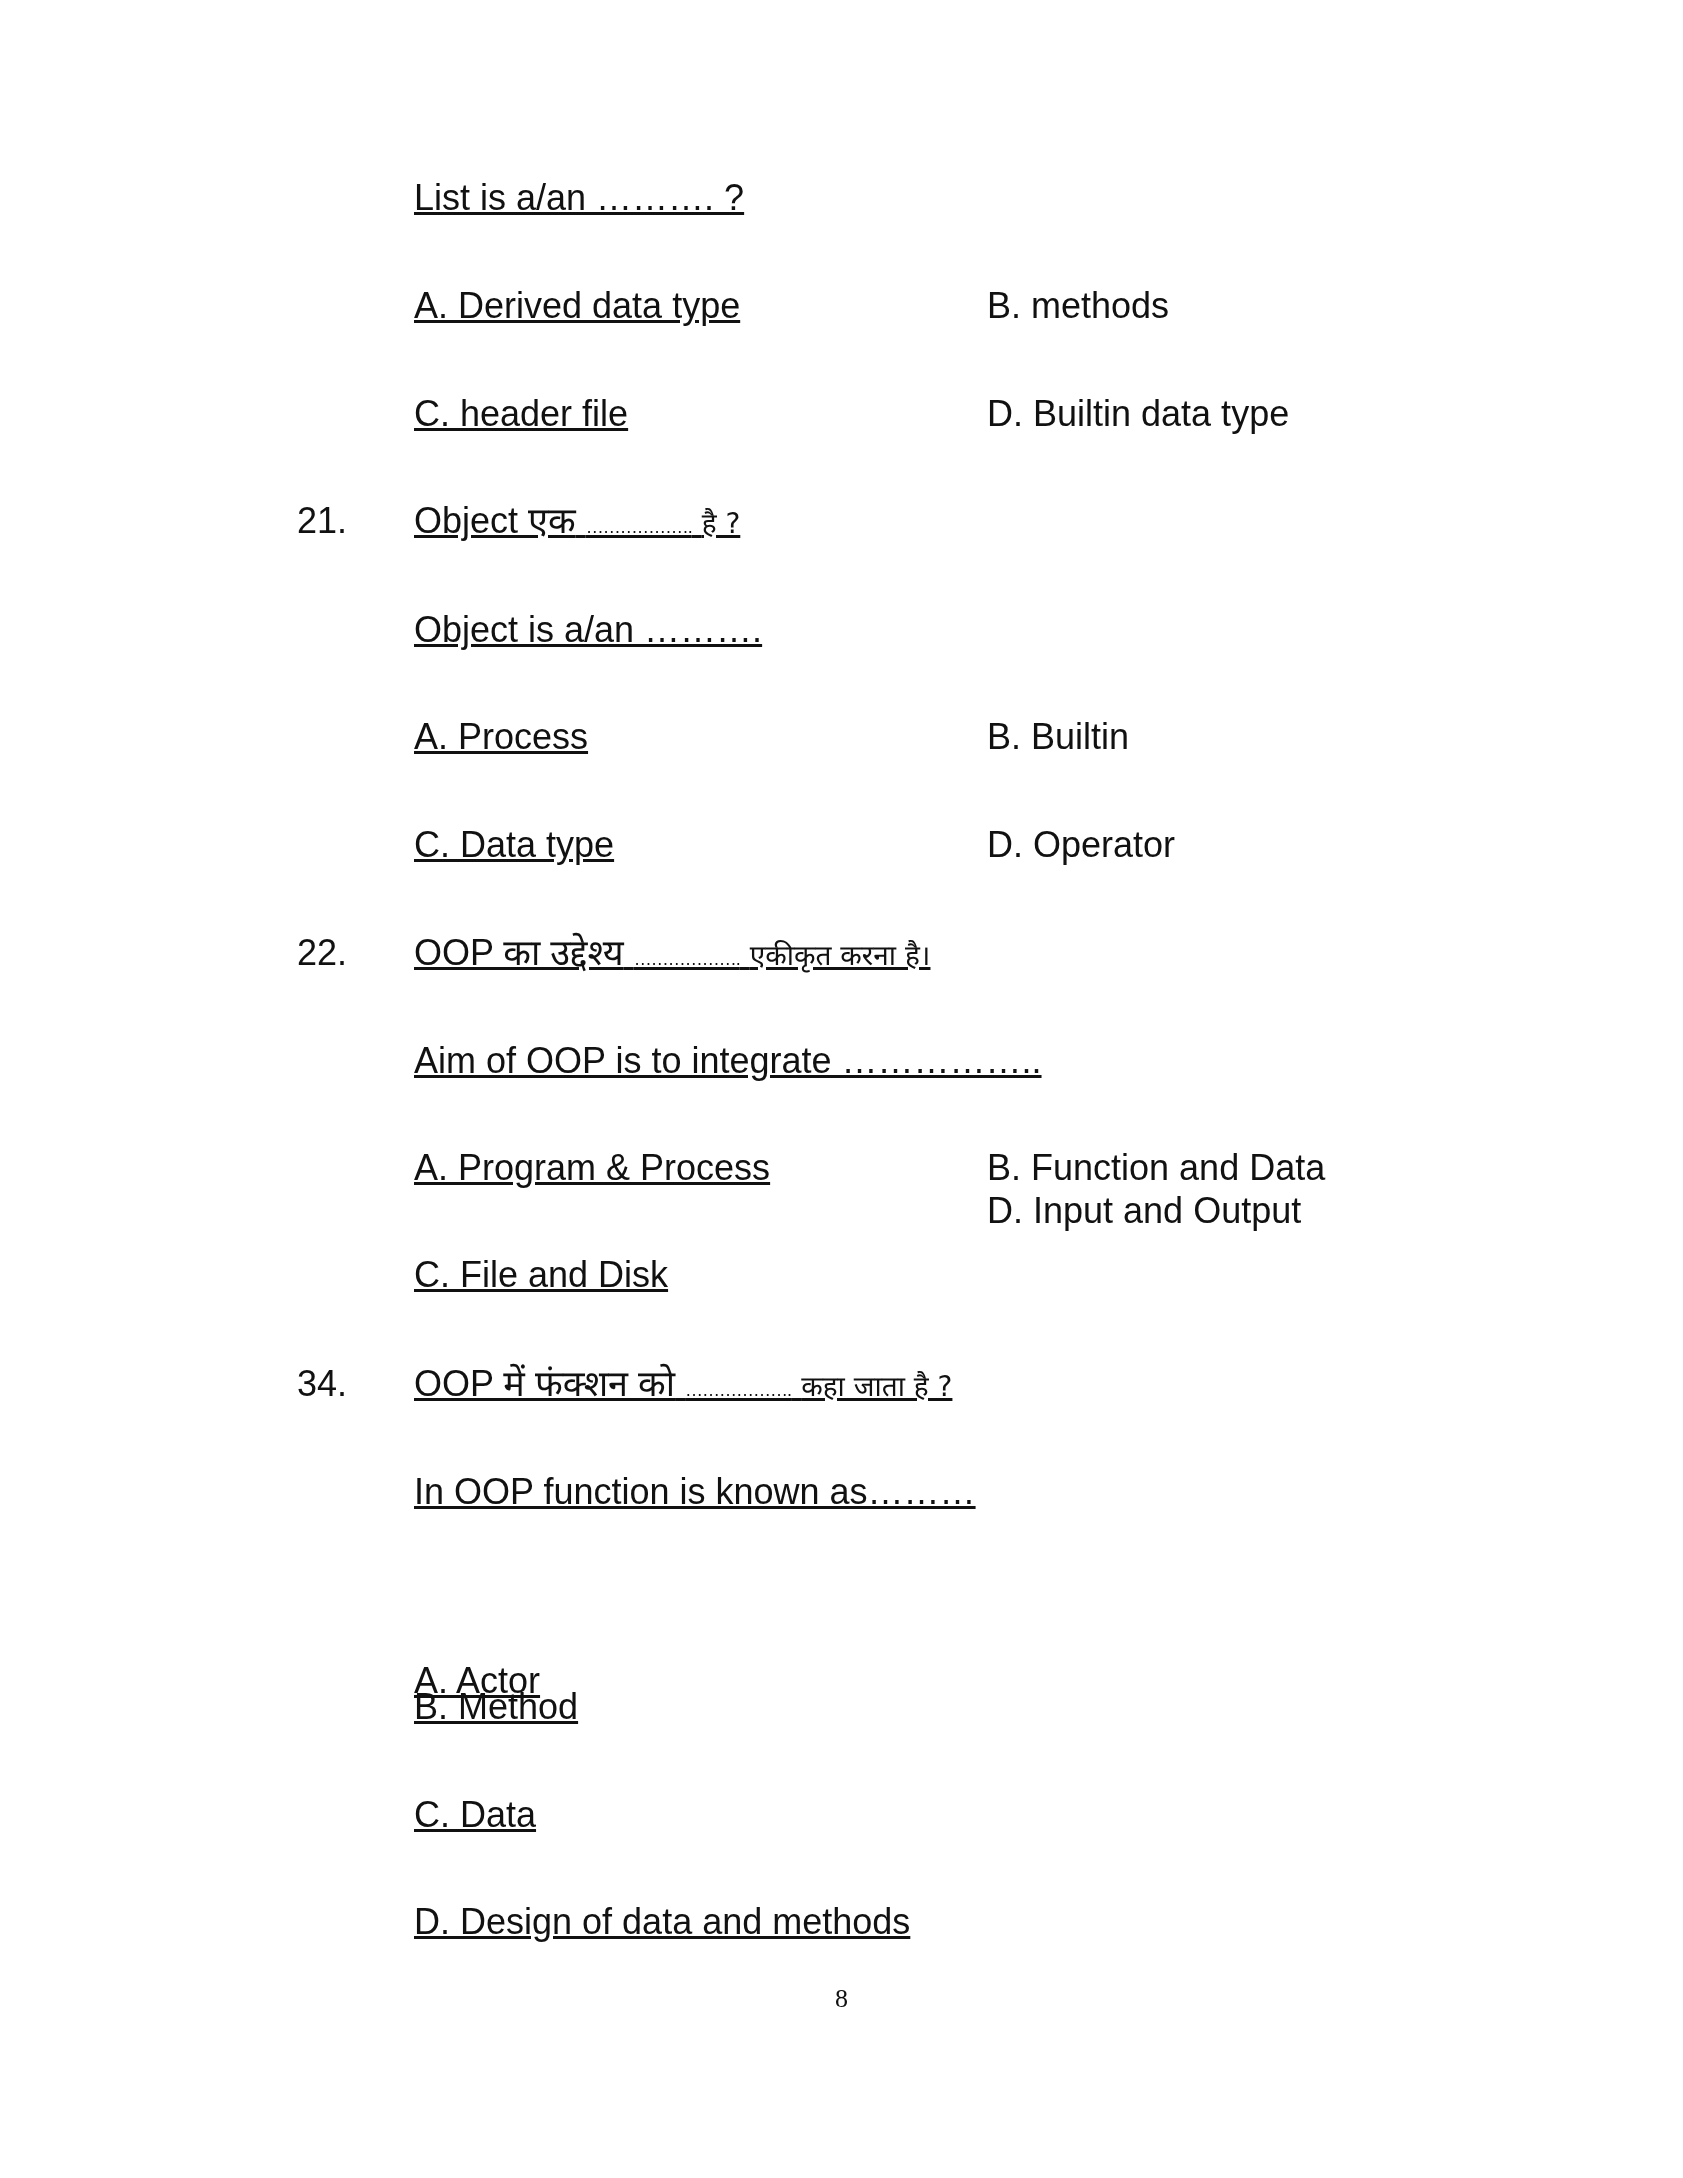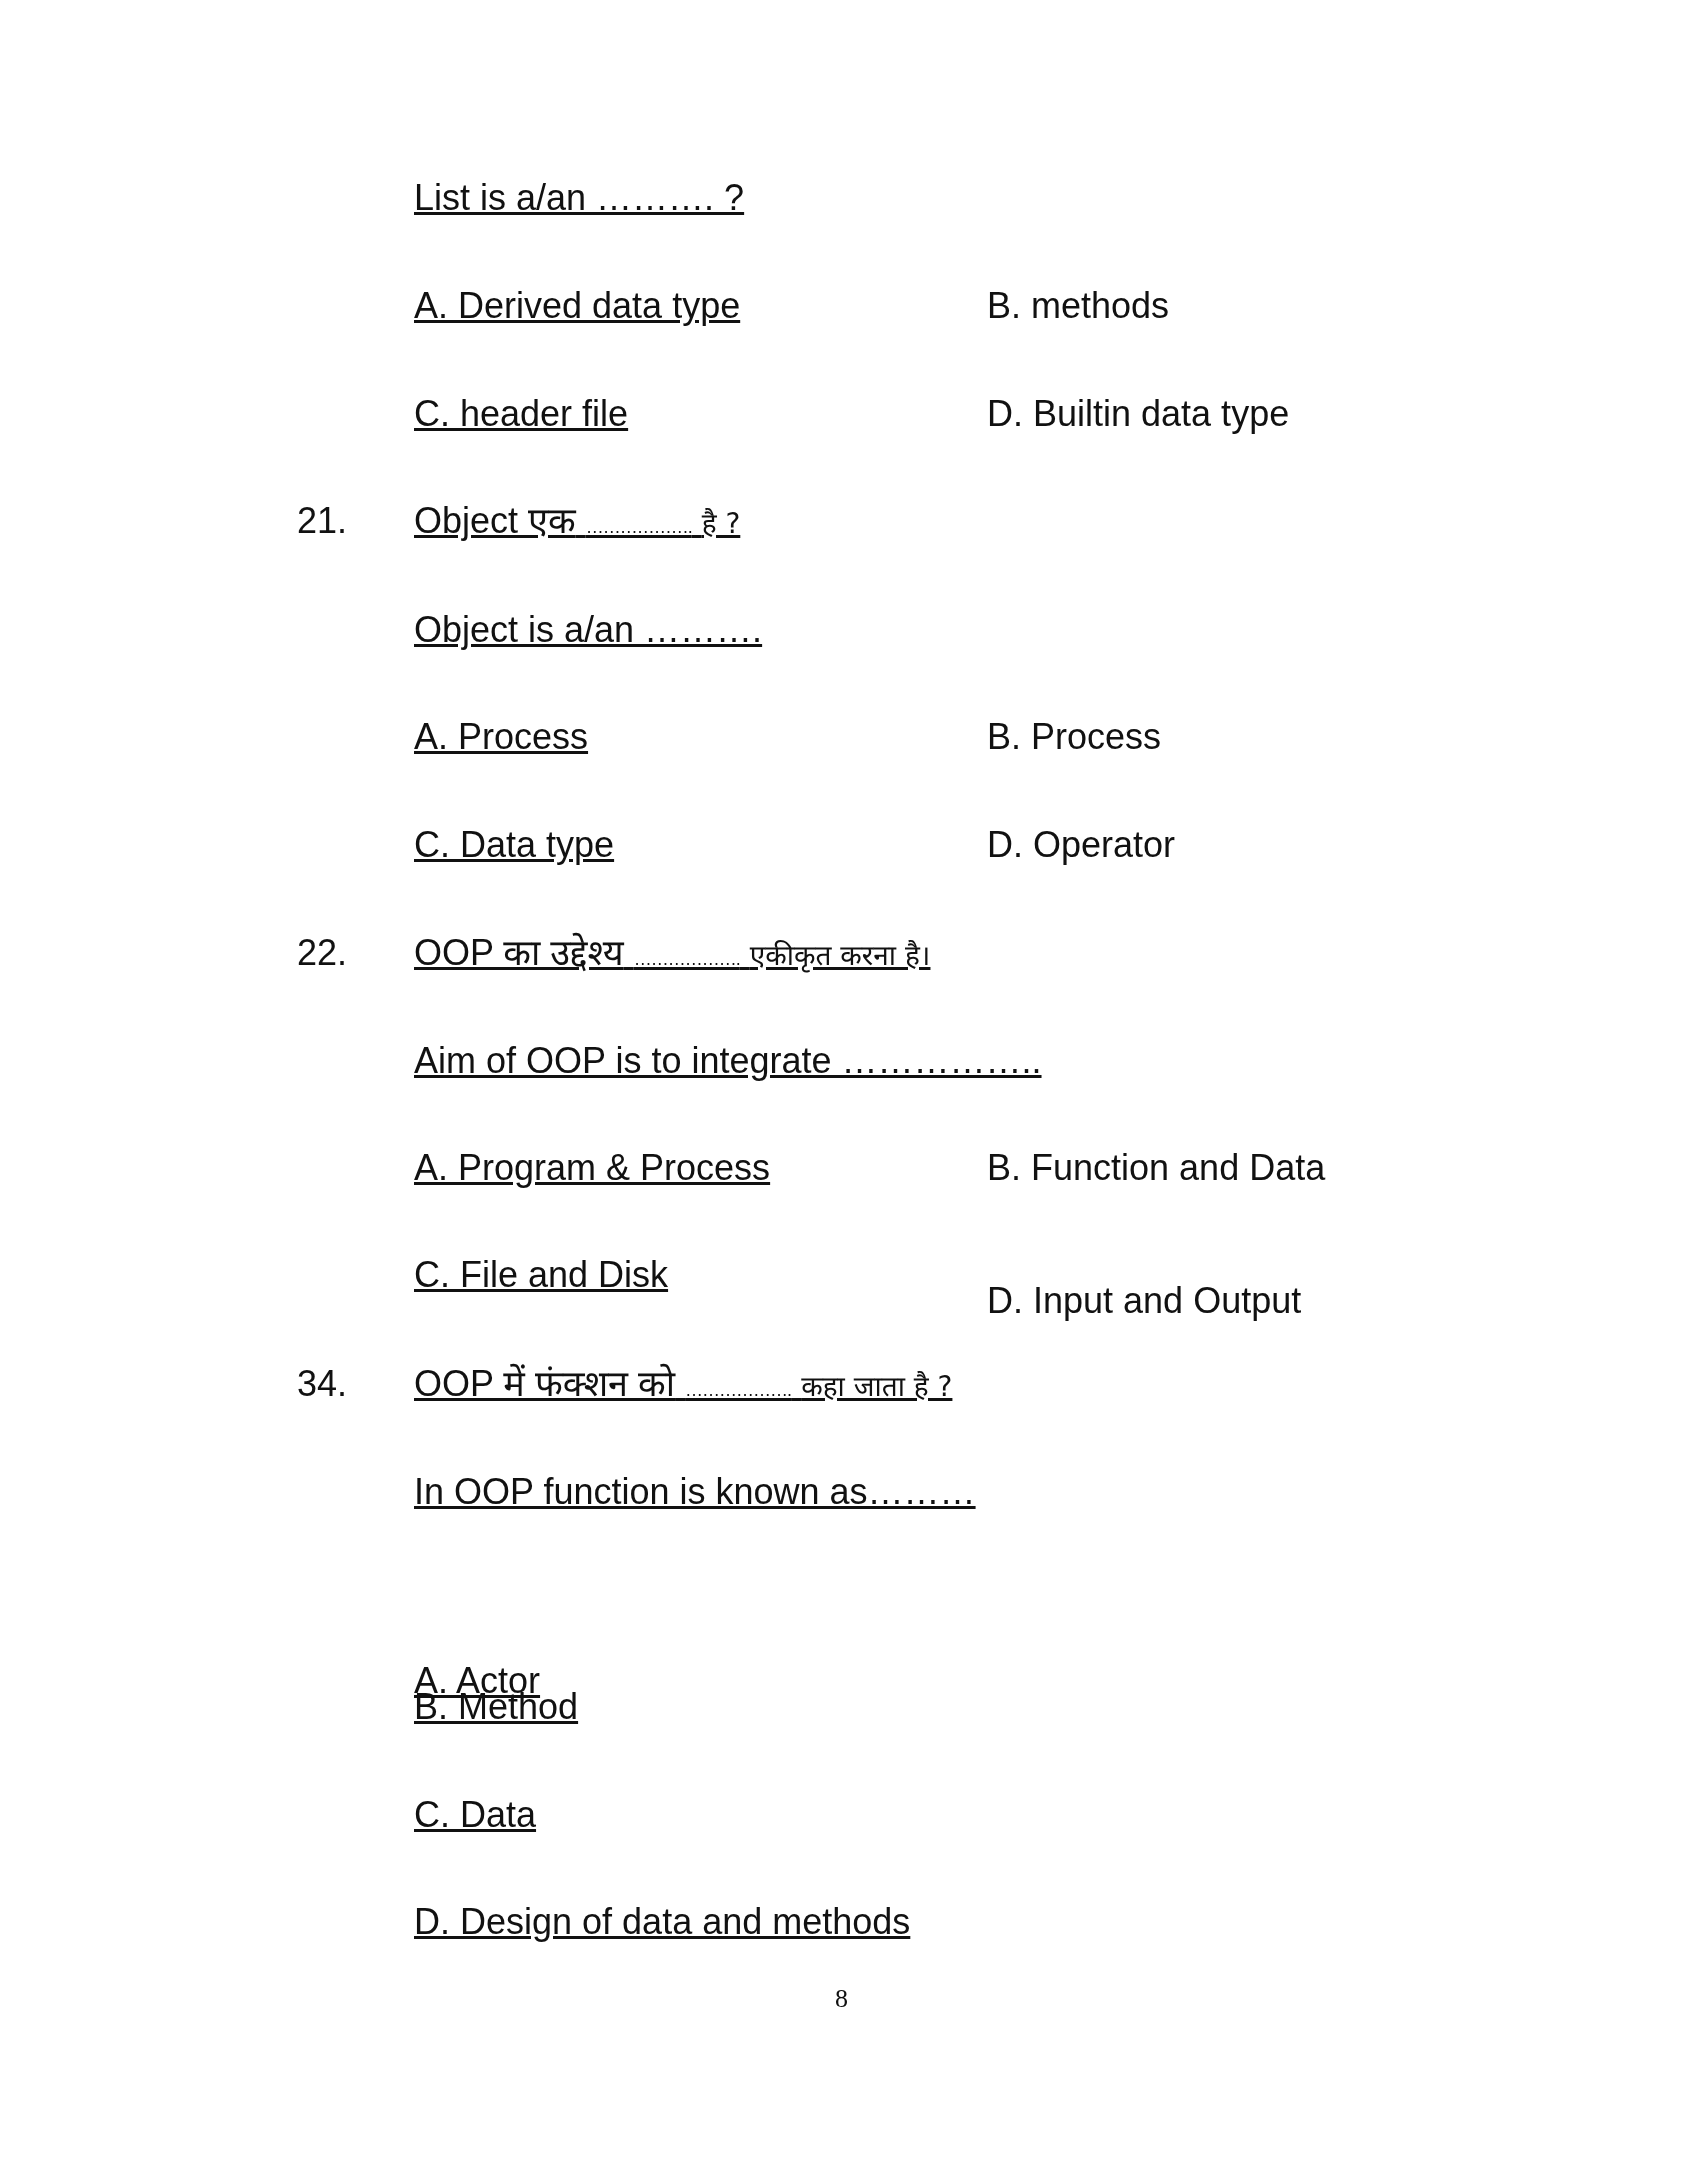--- a/index.html
+++ b/index.html
@@ -62,35 +62,35 @@
 <div class="line col-b" style="top:392px">D. Builtin data type</div>
 
 <div class="line qnum" style="top:499px">21.</div>
 <div class="line col-a" style="top:499px">
   <span>Object एक</span>
   <span class="hindi-dots">……………….</span>
   <span class="hindi">है ?</span>
 </div>
 <div class="line col-a" style="top:608px">Object is a/an ……….</div>
 <div class="line col-a" style="top:715px">A. Process</div>
-<div class="line col-b" style="top:715px">B. Process</div>
+<div class="line col-b" style="top:715px">B. Builtin</div>
 <div class="line col-a" style="top:823px">C. Data type</div>
 <div class="line col-b" style="top:823px">D. Operator</div>
 
 <div class="line qnum" style="top:931px">22.</div>
 <div class="line col-a" style="top:931px">
   <span>OOP का उद्देश्य</span>
   <span class="hindi-dots">……………….</span>
   <span class="hindi">एकीकृत करना है।</span>
 </div>
 <div class="line col-a" style="top:1039px">Aim of OOP is to integrate ……………..</div>
 <div class="line col-a" style="top:1146px">A. Program &amp; Process</div>
 <div class="line col-b" style="top:1146px">B. Function and Data</div>
 <div class="line col-a" style="top:1253px">C. File and Disk</div>
-<div class="line col-b" style="top:1279px">D. Input and Output</div>
+<div class="line col-b" style="top:1189px">D. Input and Output</div>
 
 <div class="line qnum" style="top:1362px">34.</div>
 <div class="line col-a" style="top:1362px">
   <span>OOP में फंक्शन को</span>
   <span class="hindi-dots">……………….</span>
   <span class="hindi">कहा जाता है ?</span>
 </div>
 <div class="line col-a" style="top:1470px">In OOP function is known as………</div>
 <div class="line col-a" style="top:1659px">A. Actor</div>
 <div class="line col-a" style="top:1685px">B. Method</div>

